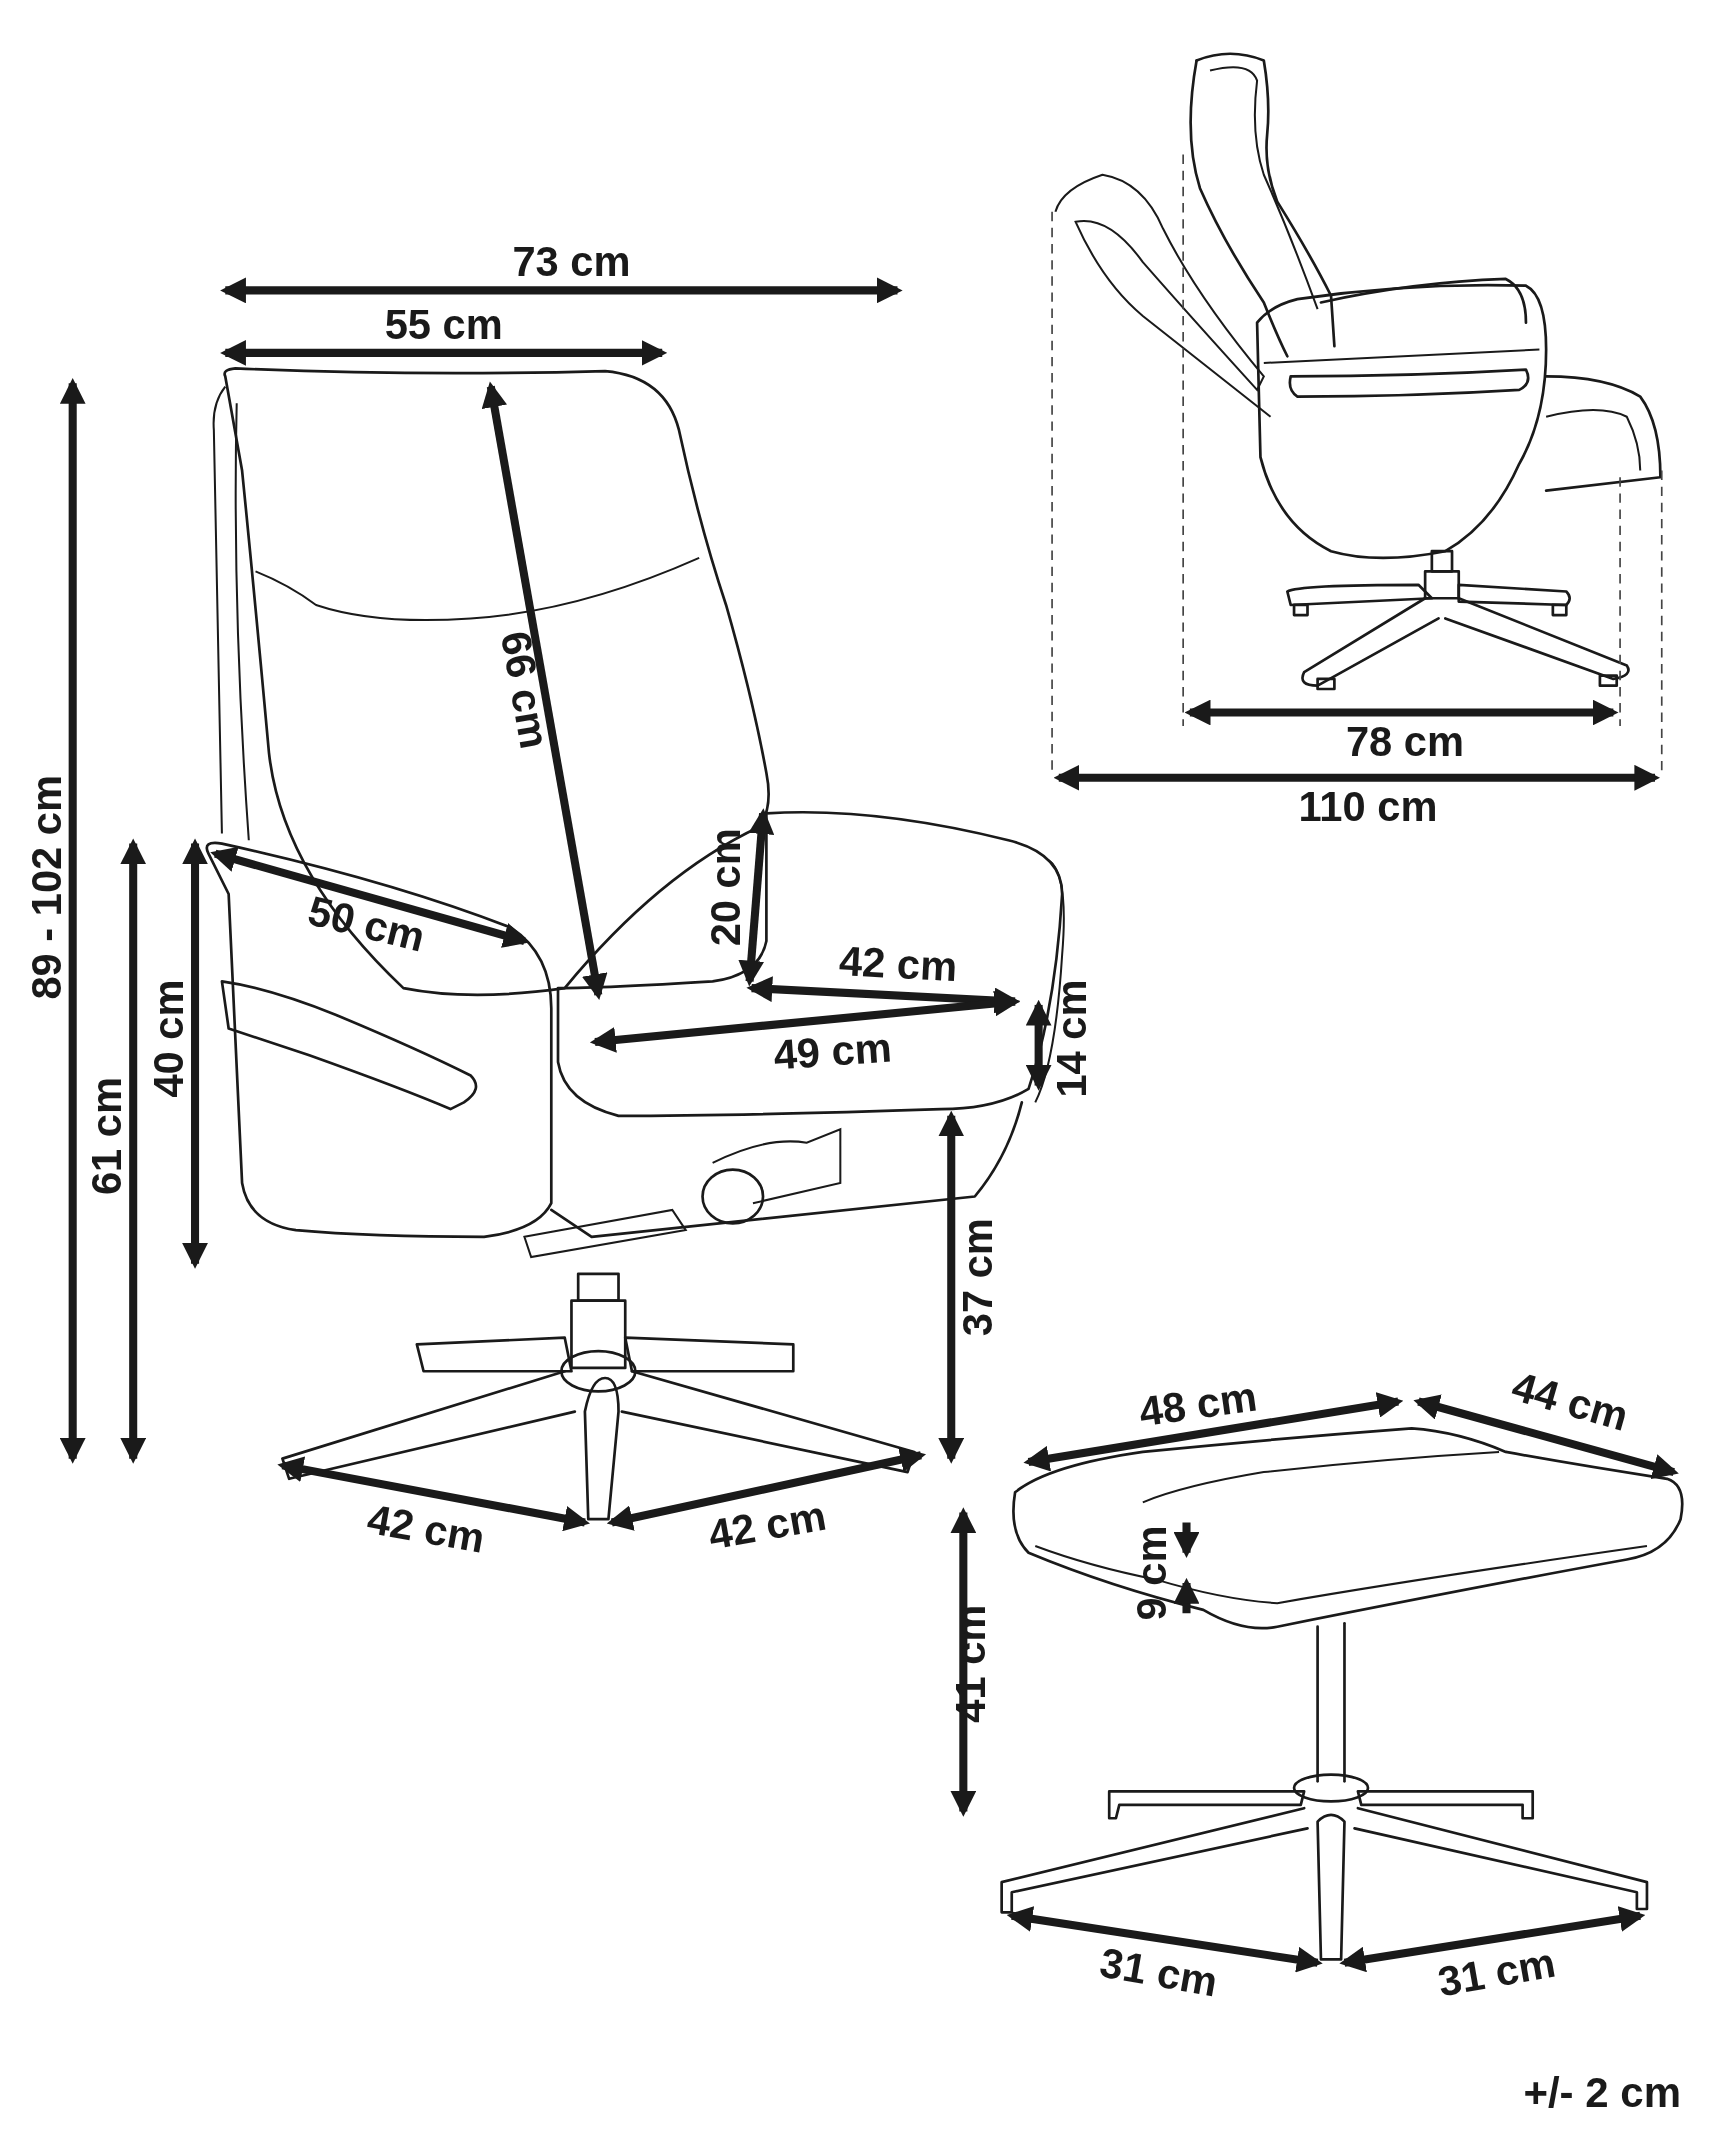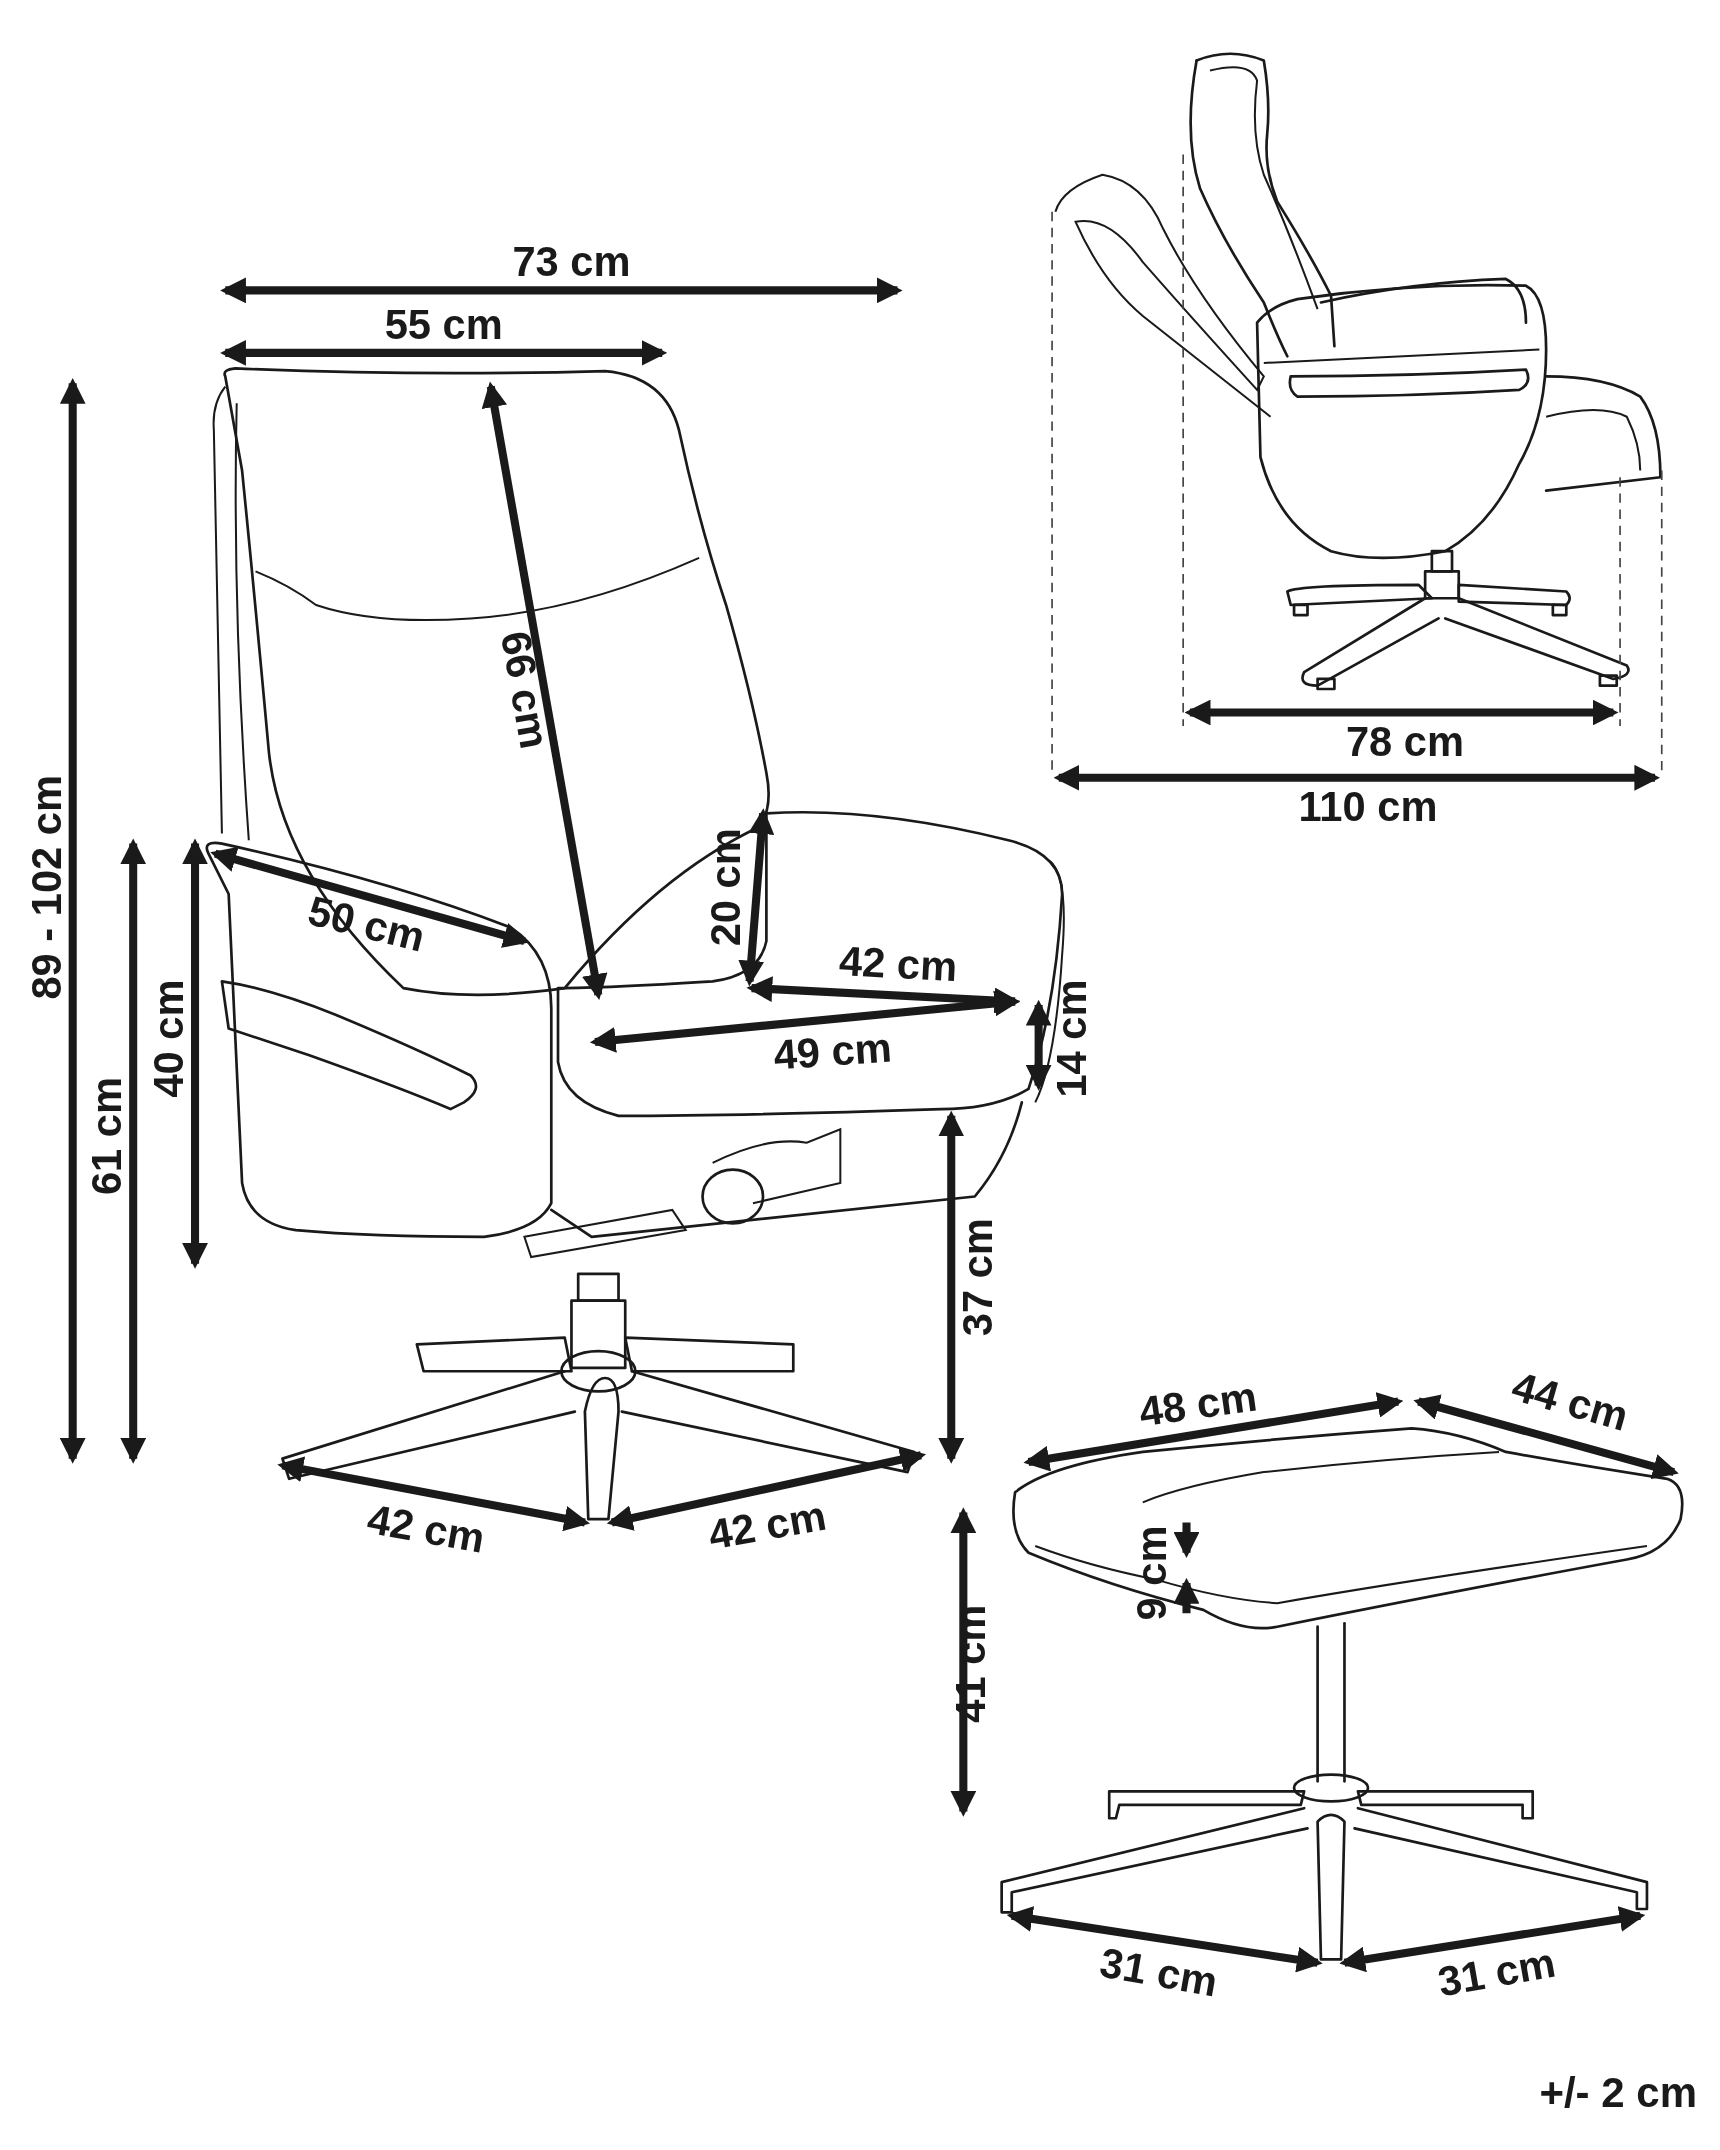--- a/index.html
+++ b/index.html
@@ -5,21 +5,21 @@
     html, body { margin: 0; padding: 0; background: #ffffff; }
     body { width: 1721px; height: 2151px; position: relative; overflow: hidden;
            font-family: "Liberation Sans", "DejaVu Sans", sans-serif; }
     svg.drawing { position: absolute; left: 0; top: 0; width: 1721px; height: 2151px; }
     .dimlabel { font-family: "Liberation Sans", "DejaVu Sans", sans-serif; font-weight: bold;
                 font-size: 62px; fill: #1a1a1a; }
     .line { fill: none; stroke: #1a1a1a; stroke-width: 4; stroke-linejoin: round; stroke-linecap: round; }
     .thin { fill: none; stroke: #1a1a1a; stroke-width: 3; }
     .dash { fill: none; stroke: #444; stroke-width: 2.5; stroke-dasharray: 14 10; }
     .arrow { stroke: #1a1a1a; stroke-width: 12; fill: none; }
-    .tolerance { position: absolute; right: 24px; bottom: 34px; font-weight: bold;
+    .tolerance { position: absolute; right: 40px; bottom: 34px; font-weight: bold;
                  font-size: 42px; color: #1a1a1a; font-family: "Liberation Sans", sans-serif; }
   </style>
 </head>
 <body>
 
 <svg class="drawing" viewBox="0 0 2560 3200" xmlns="http://www.w3.org/2000/svg">
   <defs>
     <marker id="ah" viewBox="0 0 10 10" refX="8" refY="5" markerWidth="3.2" markerHeight="3.2" orient="auto-start-reverse">
       <path d="M0,0 L10,5 L0,10 Z" fill="#1a1a1a"></path>
     </marker>

